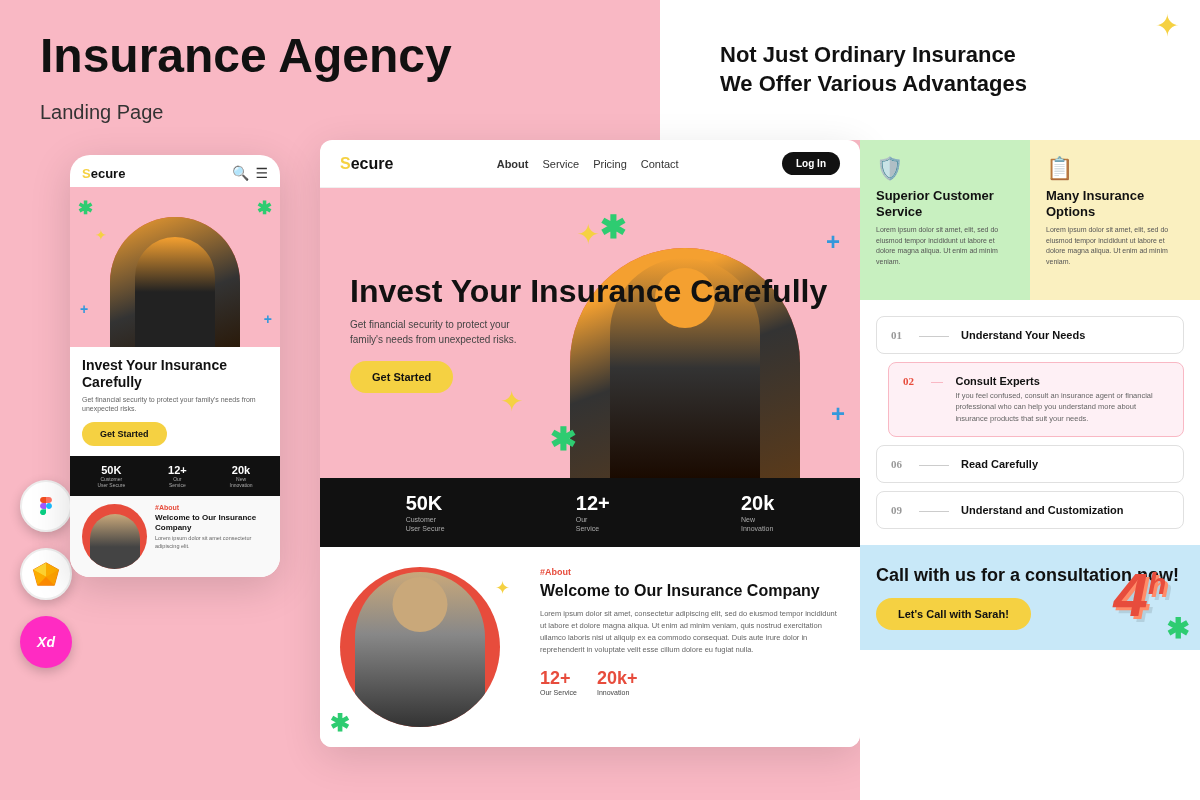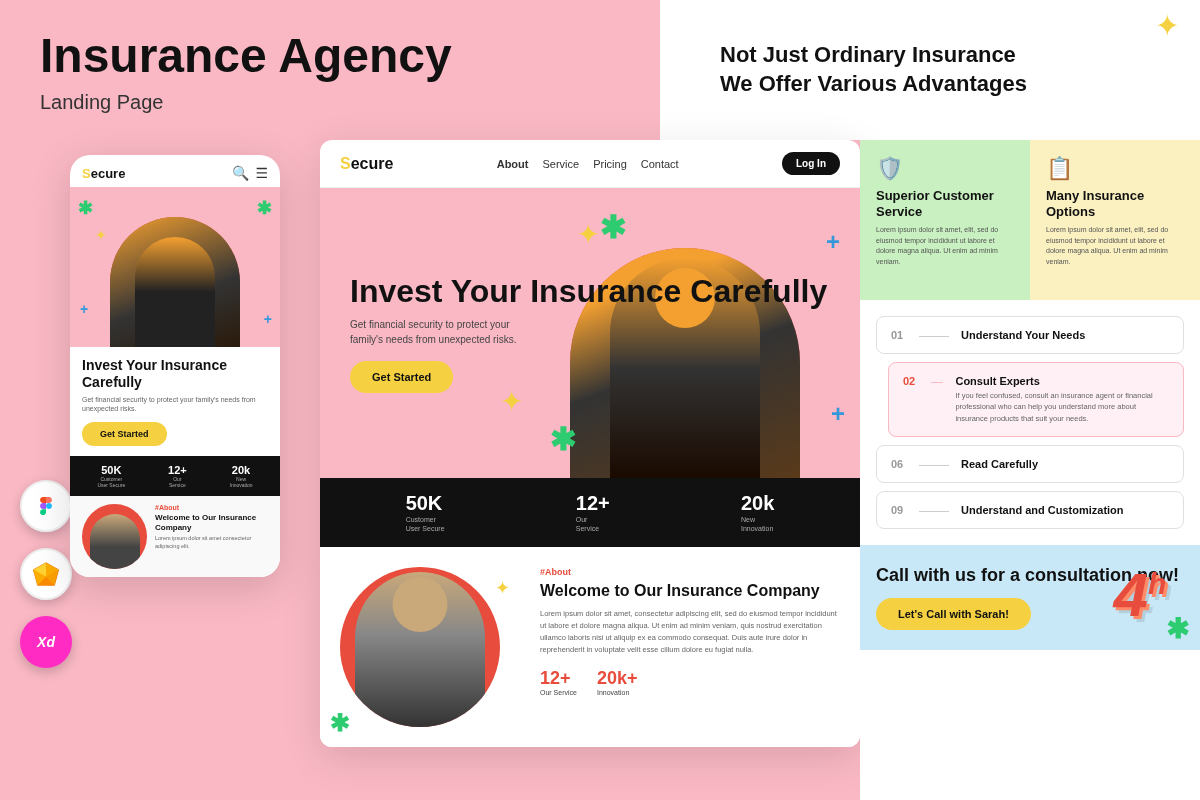--- a/index.html
+++ b/index.html
@@ -15,21 +15,21 @@
     }
     .top-left h1 {
       font-size: 48px;
       font-weight: 900;
       color: #111;
       line-height: 1.1;
     }
     .top-left p {
       font-size: 20px;
       color: #333;
-      margin-top: 8px;
+      margin-top: 18px;
     }
 
     
     .top-right {
       position: absolute;
       top: 0; right: 0;
       width: 540px; height: 140px;
       background: #fff;
       display: flex;
       flex-direction: column;
@@ -416,20 +416,21 @@
     .step-item.active {
       background: #fef0f5;
       border-color: #f9b8c4;
       margin-left: 12px;
     }
     .step-num {
       font-size: 11px;
       font-weight: 700;
       color: #999;
       min-width: 16px;
+      font-family: Liberation Serif, serif;
     }
     .step-divider {
       width: 30px;
       height: 1px;
       background: #ccc;
       margin-top: 7px;
     }
     .step-content h4 {
       font-size: 11px;
       font-weight: 800;

